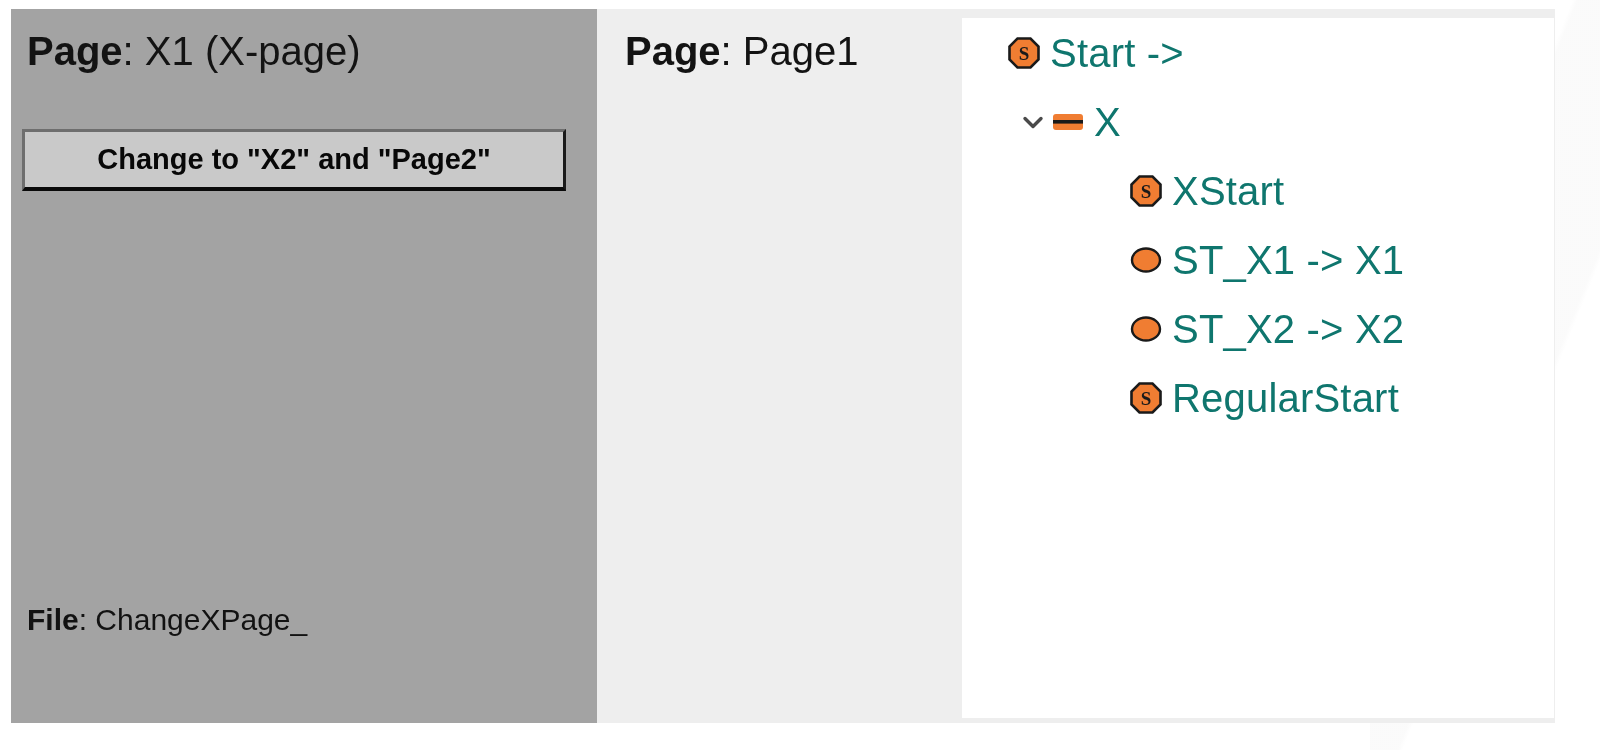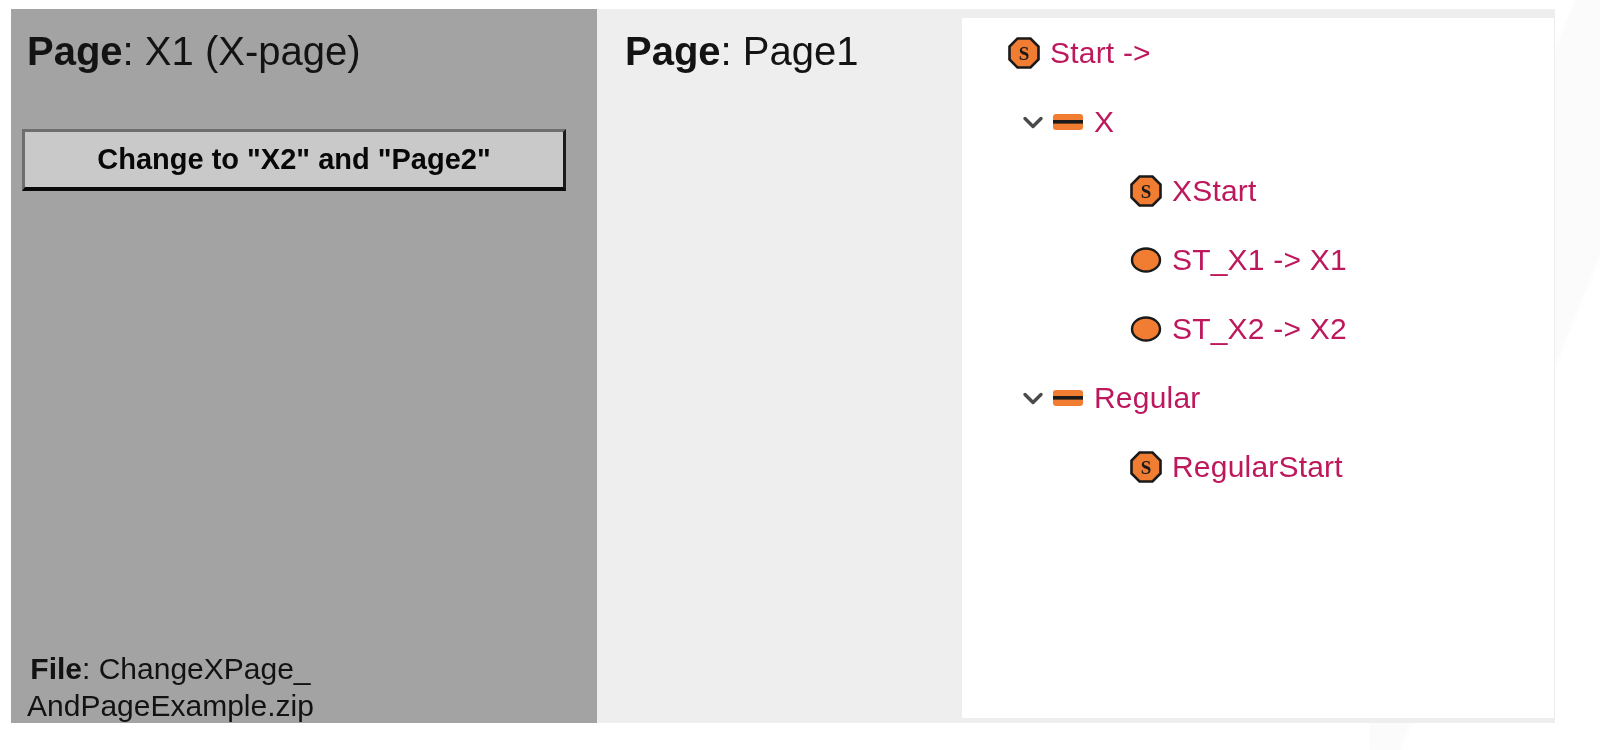--- a/index.html
+++ b/index.html
@@ -97,26 +97,25 @@
     font-size: 29px;
     font-weight: 700;
     color: #080808;
     cursor: pointer;
     white-space: nowrap;
   }
 
   #file-line {
     position: absolute;
     left: 16px;
-    top: 642px;
+    top: 593px;
     font-size: 30px;
     color: #121212;
     line-height: 1.22;
     white-space: nowrap;
-    text-align: center;
   }
   #file-line .lbl { font-weight: 700; }
   #file-line .val { font-weight: 400; }
 
   
   #mid-panel {
     position: absolute;
     left: 597px;
     top: 9px;
     width: 958px;
@@ -164,22 +163,22 @@
     height: 36px;
     flex: 0 0 36px;
     display: flex;
     align-items: center;
     justify-content: center;
     margin-right: 8px;
   }
   .tree-icon svg { display: block; }
 
   .tree-label {
-    font-size: 30px;
-    color: #be185d;
+    font-size: 40px;
+    color: #0f766e;
     line-height: 1;
     letter-spacing: 0.2px;
   }
   .lvl-1 { padding-left: 10px; }
   .lvl-2 { padding-left: 54px; }
   .lvl-3 { padding-left: 132px; }
 </style>
 </head>
 <body>
 
@@ -191,21 +190,20 @@
   <div id="left-panel">
 
     <div class="page-heading" id="left-heading">
       <span class="lbl">Page</span><span class="val">: </span><span class="val">X1 (X-page)</span>
     </div>
 
     <div id="change-button">Change to "X2" and "Page2"</div>
 
     <div id="file-line">
       <span class="lbl">File</span><span class="val">: </span><span class="val">ChangeXPage_</span><br>
-      <span class="val">AndPageExample.zip</span>
     </div>
 
   </div>
 
   <div id="mid-panel">
     <div class="page-heading" id="mid-heading">
       <span class="lbl">Page</span><span class="val">: </span><span class="val">Page1</span>
     </div>
   </div>
 
@@ -255,34 +253,20 @@
       </div>
       <div class="tree-row lvl-3">
         <span class="chev empty"></span>
         <span class="tree-icon">
           <svg width="34" height="34" viewBox="0 0 34 34">
             <ellipse cx="17" cy="17" rx="14" ry="11.5" fill="#f07d32" stroke="#1a1a1a" stroke-width="2.4"></ellipse>
           </svg>
         </span>
         <span class="tree-label">ST_X2 -&gt; X2</span>
       </div>
-      <div class="tree-row lvl-2">
-        <span class="chev">
-          <svg width="26" height="26" viewBox="0 0 26 26">
-            <path d="M5 9.5 L13 17.5 L21 9.5" fill="none" stroke="#4a4a4a" stroke-width="3.4" stroke-linecap="round" stroke-linejoin="round"></path>
-          </svg>
-        </span>
-        <span class="tree-icon">
-          <svg width="34" height="34" viewBox="0 0 34 34">
-            <rect x="2" y="9" width="30" height="16" rx="3" ry="3" fill="#f07d32"></rect>
-            <rect x="2" y="15" width="30" height="3.6" fill="#1a1a1a"></rect>
-          </svg>
-        </span>
-        <span class="tree-label">Regular</span>
-      </div>
       <div class="tree-row lvl-3">
         <span class="chev empty"></span>
         <span class="tree-icon">
           <svg width="34" height="34" viewBox="0 0 34 34">
             <polygon points="10.5,2.5 23.5,2.5 31.5,10.5 31.5,23.5 23.5,31.5 10.5,31.5 2.5,23.5 2.5,10.5" fill="#f07d32" stroke="#1a1a1a" stroke-width="2.6"></polygon>
             <text x="17" y="24" text-anchor="middle" font-family="Liberation Serif, serif" font-size="19" font-weight="700" fill="#1a1a1a">S</text>
           </svg>
         </span>
         <span class="tree-label">RegularStart</span>
       </div>

